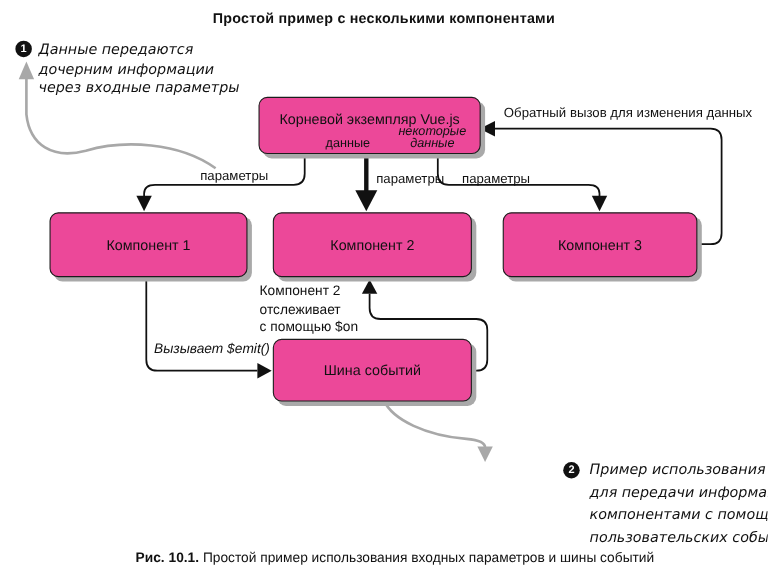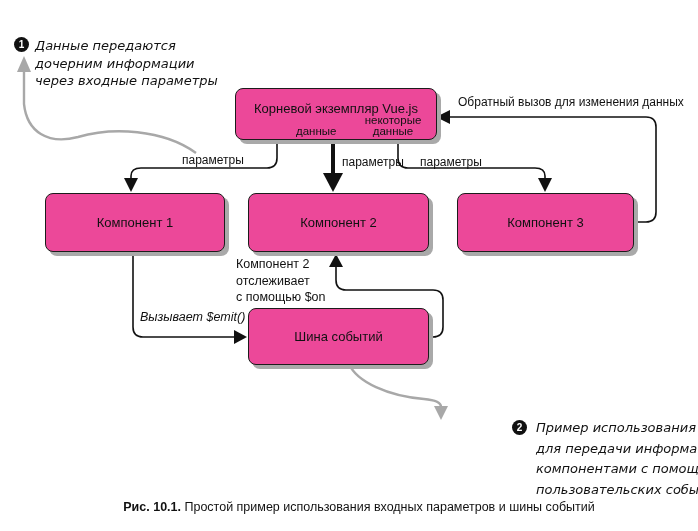--- a/index.html
+++ b/index.html
@@ -18,21 +18,21 @@
   .caption .cap-label{font-weight:bold;margin-left:20px;}
   .box{
     position:absolute;background:#ec4899;border:1.4px solid #1c1c1c;border-radius:8px;
     box-shadow:4px 4px 0 #a9a9a9;display:flex;align-items:center;justify-content:center;
     font-size:13px;
   }
   .box.root{display:block;}
   .root-label{position:absolute;top:12px;left:0;width:100%;text-align:center;font-size:13px;}
   .sub-label{position:absolute;font-size:11.5px;line-height:11px;}
   .sub-data{left:60px;bottom:2px;}
-  .sub-some{left:126px;bottom:2px;width:62px;text-align:center;}
+  .sub-some{left:126px;bottom:2px;width:62px;text-align:center;font-style:italic;}
   .edge-label{position:absolute;font-size:12px;white-space:nowrap;}
   .note-multiline{position:absolute;font-size:12.5px;line-height:16.5px;white-space:nowrap;}
   .annot{position:absolute;font-style:italic;font-family:"DejaVu Sans",sans-serif;
          font-size:13px;white-space:nowrap;}
   .annot .line{display:block;}
   .annot-1 .line{line-height:17.5px;}
   .annot-2 .line{line-height:20.5px;}
   .badge{
     position:absolute;width:15px;height:15px;border-radius:50%;background:#111;color:#fff;
     font-size:10px;font-weight:bold;display:flex;align-items:center;justify-content:center;
@@ -64,20 +64,21 @@
     <path d="M428,337 H433 Q443,337 443,327 V300 Q443,290 433,290 H346 Q336,290 336,280 V267" fill="none" stroke="#111" stroke-width="1.6"></path>
     <polygon points="329,267 343,267 336,254" fill="#111"></polygon>
 
     <path d="M196,153 C163,129 112,127 78,137 C48,145 27,132 24,104 L24,71" fill="none" stroke="#a8a8a8" stroke-width="2.4"></path>
     <polygon points="17,72 31,72 24,56" fill="#a8a8a8"></polygon>
 
     <path d="M349,364 C357,382 388,396 424,399 C436,400 441,403 441,407" fill="none" stroke="#a8a8a8" stroke-width="2.4"></path>
     <polygon points="434,406 448,406 441,420" fill="#a8a8a8"></polygon>
   </svg>
 
+  <div class="title">Простой пример с несколькими компонентами</div>
 
   <div class="box root" style="left:235px;top:88px;width:200px;height:50px;">
     <div class="root-label">Корневой экземпляр Vue.js</div>
     <div class="sub-label sub-data">данные</div>
     <div class="sub-label sub-some">
       <span class="line" style="display:block;">некоторые</span>
       <span class="line" style="display:block;">данные</span>
     </div>
   </div>
 

